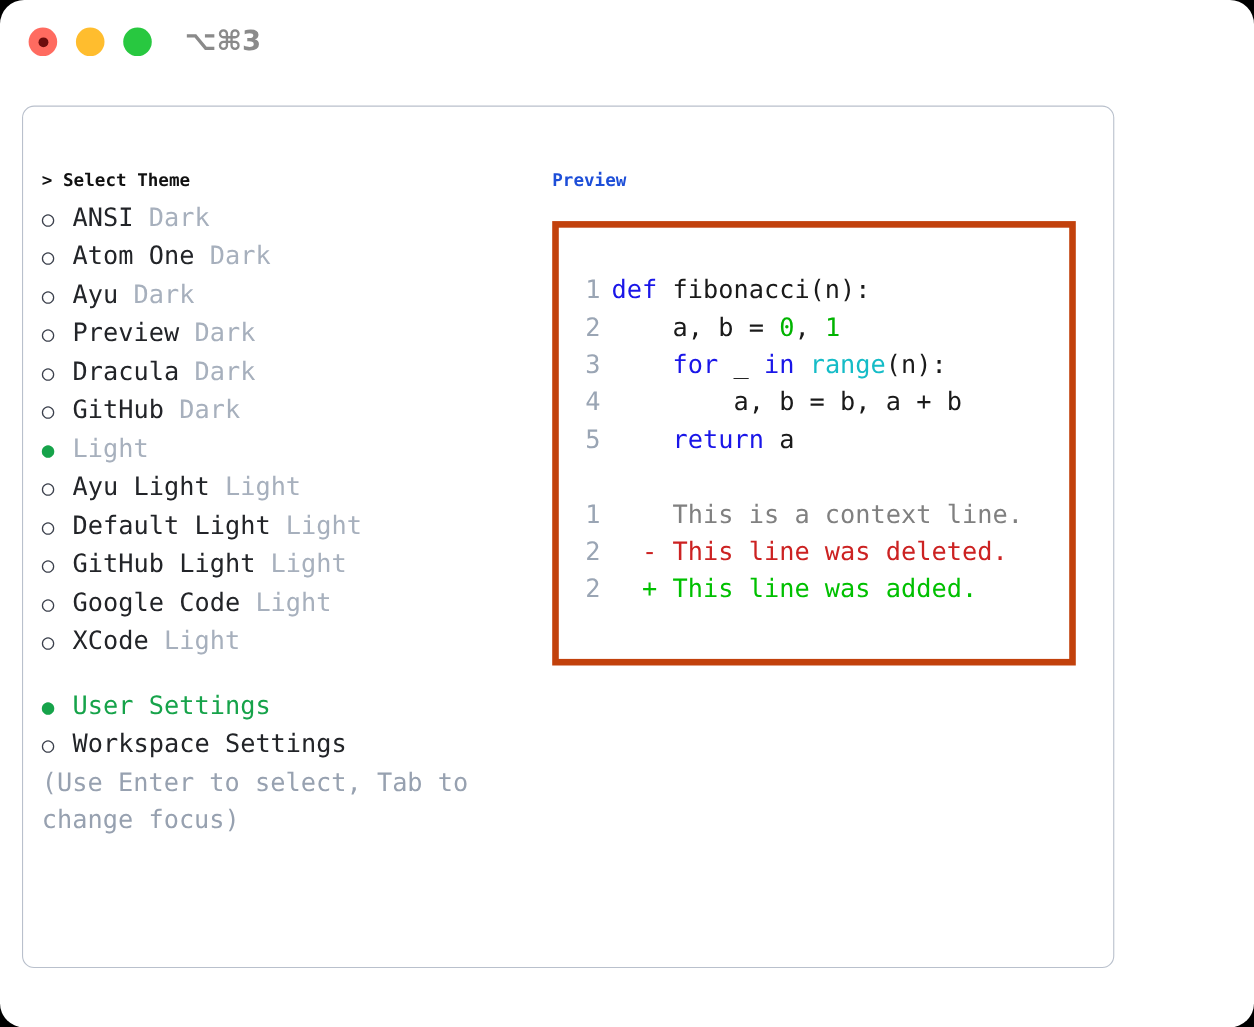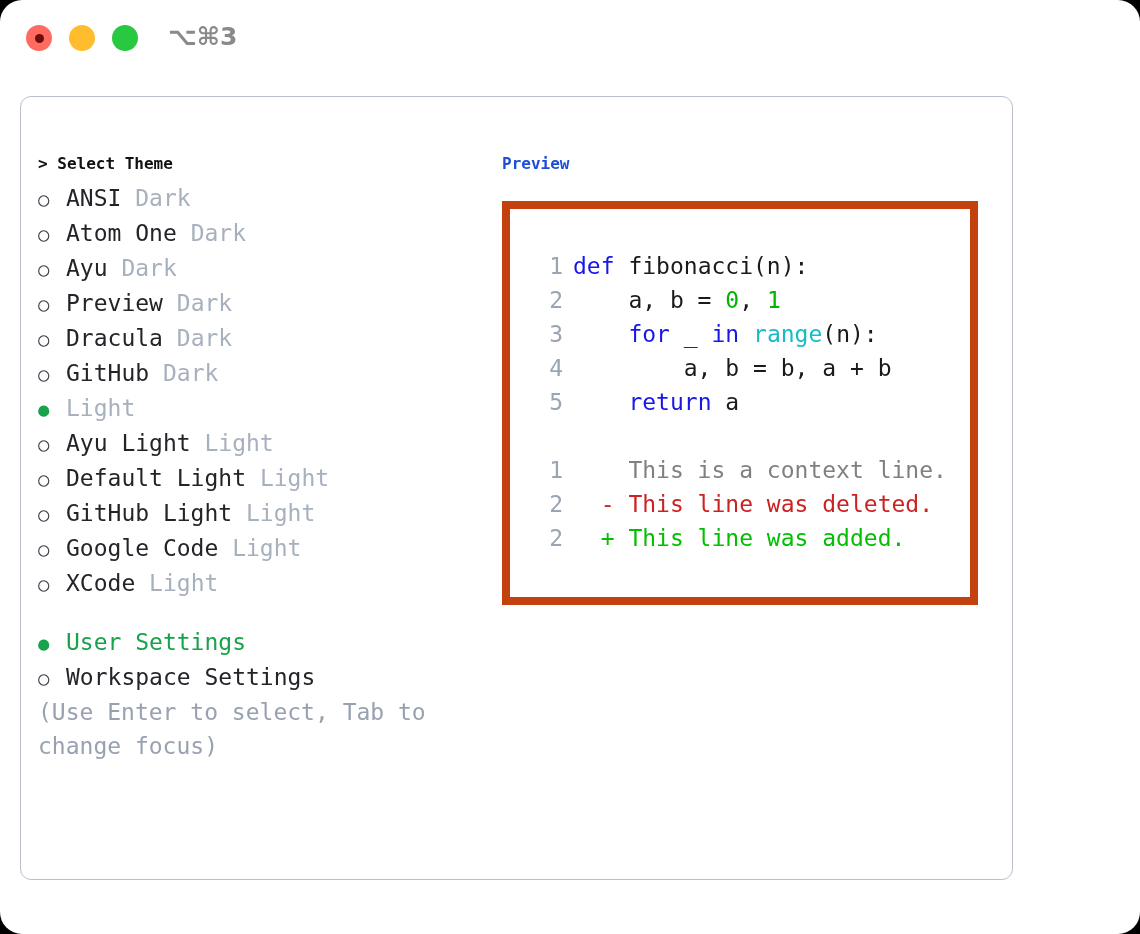--- a/index.html
+++ b/index.html
@@ -137,24 +137,24 @@
   .preview-title {
     font-size: 16px;
     font-weight: bold;
     color: #1d4ed8;
     line-height: 34px;
   }
   .preview-panel {
     margin-top: 20px;
     width: 476px;
     height: 404px;
-    border: 8px solid #c2410c;
+    border: 6px solid #c2410c;
     box-sizing: border-box;
     background: #ffffff;
-    padding: 40px 0 0 29px;
+    padding: 40px 0 0 14px;
   }
   .code-line {
     font-size: 23px;
     line-height: 34px;
     white-space: pre;
   }
   .lnum {
     display: inline-block;
     width: 24px;
     text-align: right;

